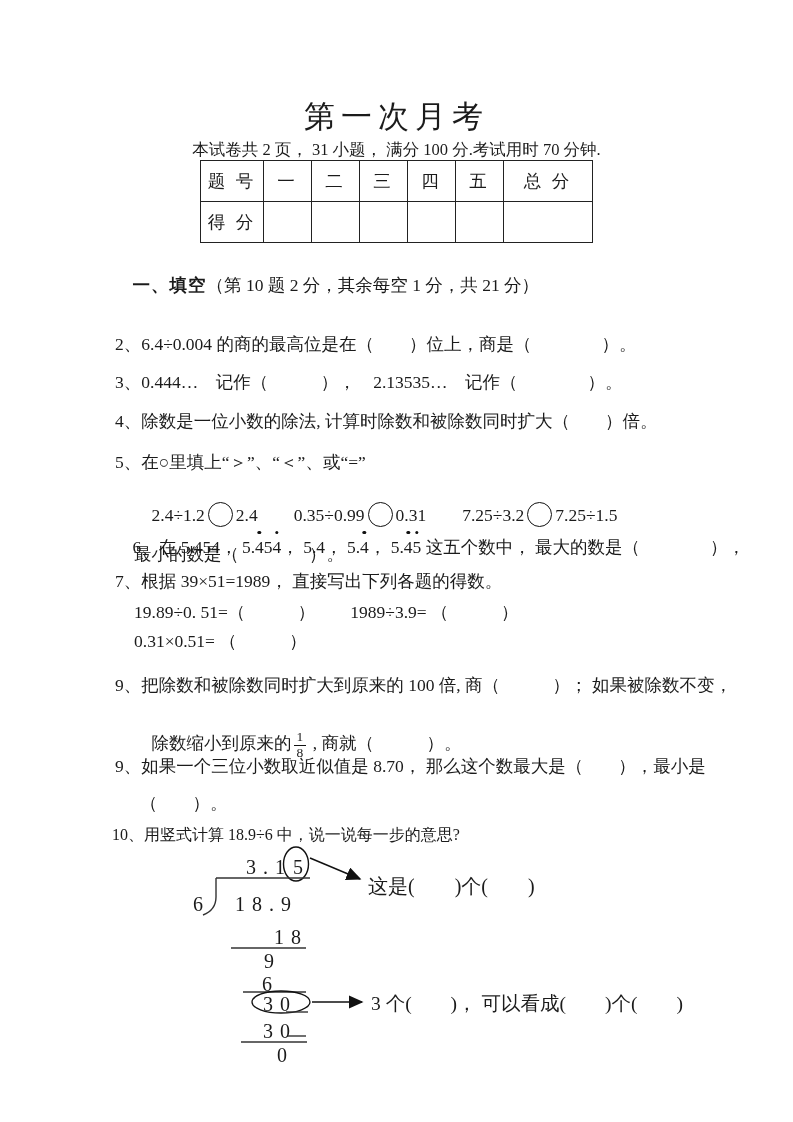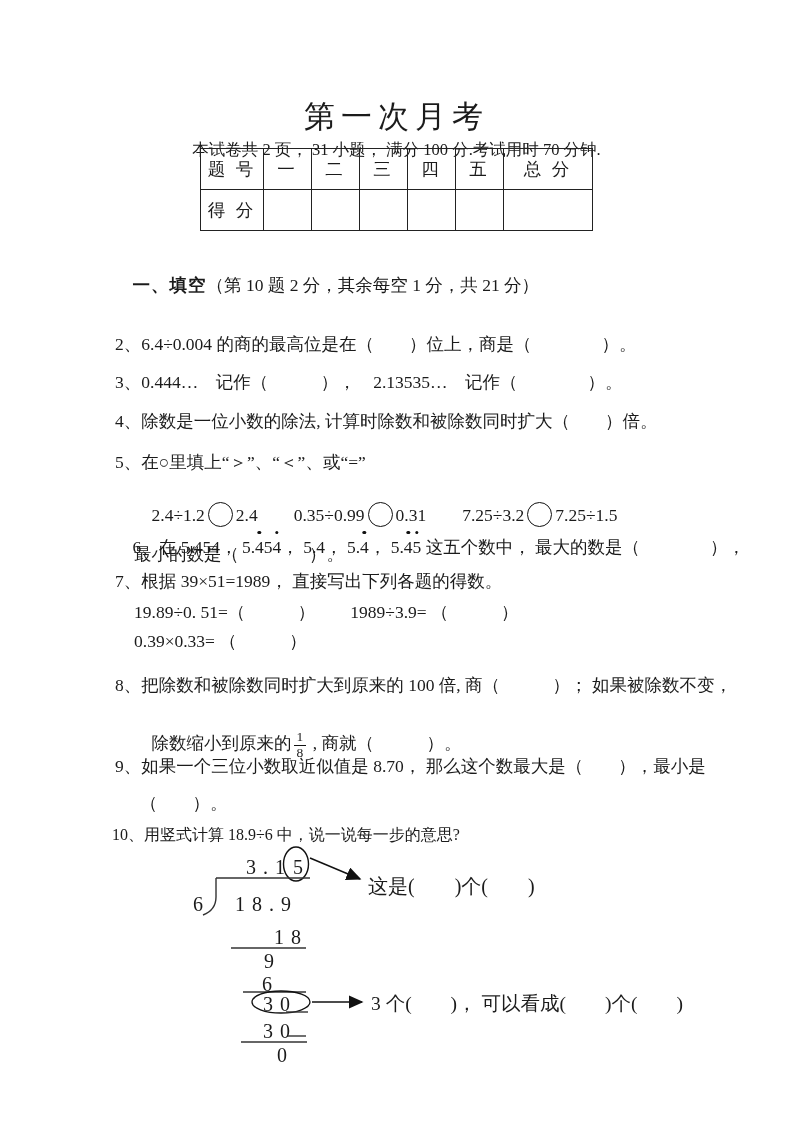--- a/index.html
+++ b/index.html
@@ -10,21 +10,21 @@
   .line{position:absolute;font-size:17.5px;white-space:pre;line-height:1.25;}
   .title{
     position:absolute;left:0;right:0;top:96px;text-align:center;
     font-size:31px;letter-spacing:6px;white-space:pre;
   }
   .subtitle{
     position:absolute;left:0;right:0;top:139px;text-align:center;
     font-size:16.5px;white-space:pre;
   }
   
-  .score-table{position:absolute;left:200px;top:148px;border-collapse:collapse;table-layout:fixed;}
+  .score-table{position:absolute;left:200px;top:160px;border-collapse:collapse;table-layout:fixed;}
   .score-table td{
     border:1.6px solid #222;height:40px;text-align:center;vertical-align:middle;
     font-size:17.5px;letter-spacing:3px;padding:0;
   }
   .c0{width:62px}.c1{width:47px}.c2{width:47px}.c3{width:47px}.c4{width:47px}.c5{width:47px}.c6{width:88px}
   
   .sec-bold{font-weight:700;letter-spacing:1px;}
   
   .rd{position:relative;display:inline-block;}
   .rd::after{
@@ -90,23 +90,23 @@
     <span>2.4÷1.2</span><span class="cmp"></span><span>2.4</span><span style="display:inline-block;width:36px;"></span><span>0.35÷0.99</span><span class="cmp"></span><span>0.31</span><span style="display:inline-block;width:36px;"></span><span>7.25÷3.2</span><span class="cmp"></span><span>7.25÷1.5</span>
   </div>
 
   <div class="line" style="left:115px;top:515px;">
     <span>6、在 5.454， 5.</span><span class="rd">4</span><span>5</span><span class="rd">4</span><span>， 5.4， 5.</span><span class="rd">4</span><span>， 5.</span><span class="rd">4</span><span class="rd">5</span><span> 这五个数中， 最大的数是（　　　　），</span>
   </div>
   <div class="line" style="left:134px;top:544px;">最小的数是（　　　　）。</div>
 
   <div class="line" style="left:115px;top:571px;">7、根据 39×51=1989， 直接写出下列各题的得数。</div>
   <div class="line" style="left:134px;top:602px;">19.89÷0. 51=（　　　）　　1989÷3.9= （　　　）</div>
-  <div class="line" style="left:134px;top:631px;">0.39×0.33= （　　　）</div>
+  <div class="line" style="left:134px;top:631px;">0.31×0.51= （　　　）</div>
 
-  <div class="line" style="left:115px;top:675px;">8、把除数和被除数同时扩大到原来的 100 倍, 商（　　　）； 如果被除数不变，</div>
+  <div class="line" style="left:115px;top:675px;">9、把除数和被除数同时扩大到原来的 100 倍, 商（　　　）； 如果被除数不变，</div>
   <div class="line" style="left:134px;top:708px;">
     <span>除数缩小到原来的</span><span class="frac"><span class="num">1</span><span class="den">8</span></span><span> , 商就（　　　）。</span>
   </div>
 
   <div class="line" style="left:115px;top:756px;">9、如果一个三位小数取近似值是 8.70， 那么这个数最大是（　　），最小是</div>
   <div class="line" style="left:140px;top:793px;">（　　）。</div>
 
   <div class="line" style="left:112px;top:825px;font-size:16px;">10、用竖式计算 18.9÷6 中，说一说每一步的意思?</div>
 
   <div>

